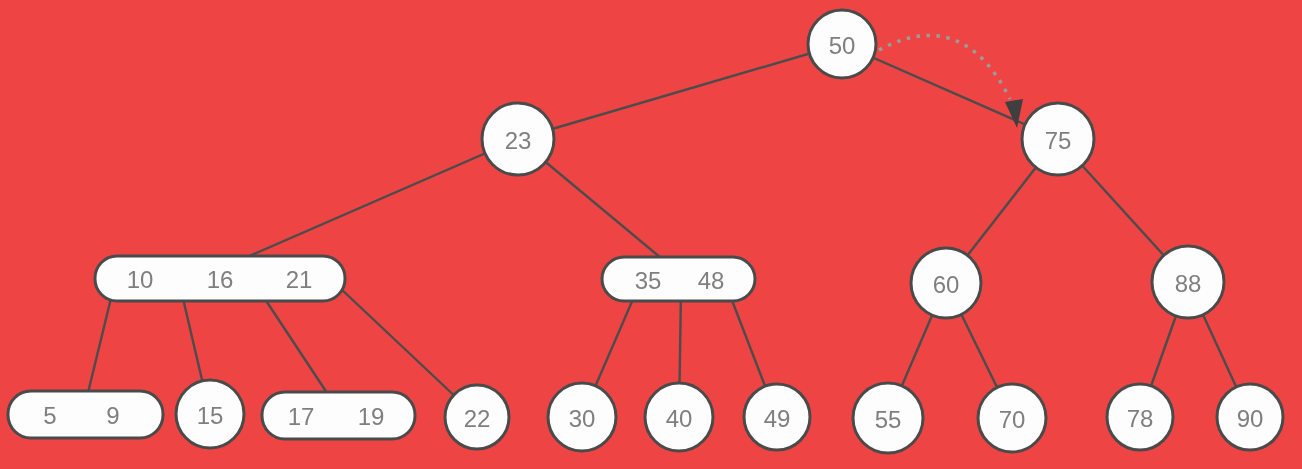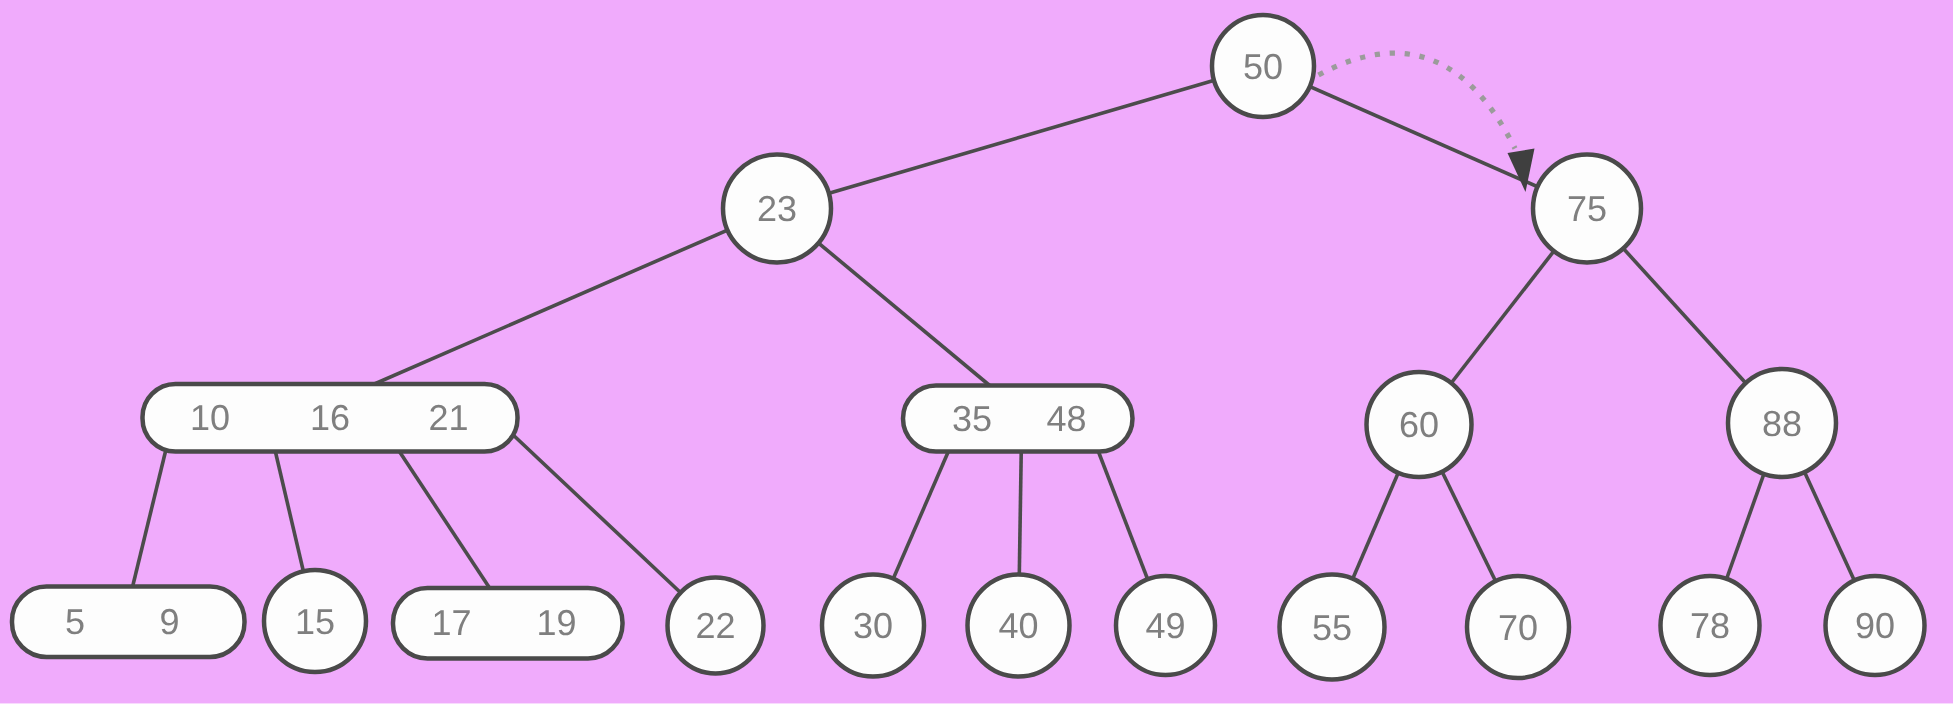--- a/index.html
+++ b/index.html
@@ -7,21 +7,21 @@
     padding: 0;
     background: #ffffff;
     width: 1302px;
     height: 469px;
     overflow: hidden;
   }
   .stage {
     position: relative;
     width: 1302px;
     height: 469px;
-    background: #f0abfc;
+    background: #ef4444;
   }
   .edge {
     stroke: #4c4c4c;
     stroke-width: 2.4;
     fill: none;
   }
   .node-shape {
     fill: #fdfdfd;
     stroke: #4a4a4a;
     stroke-width: 3;

